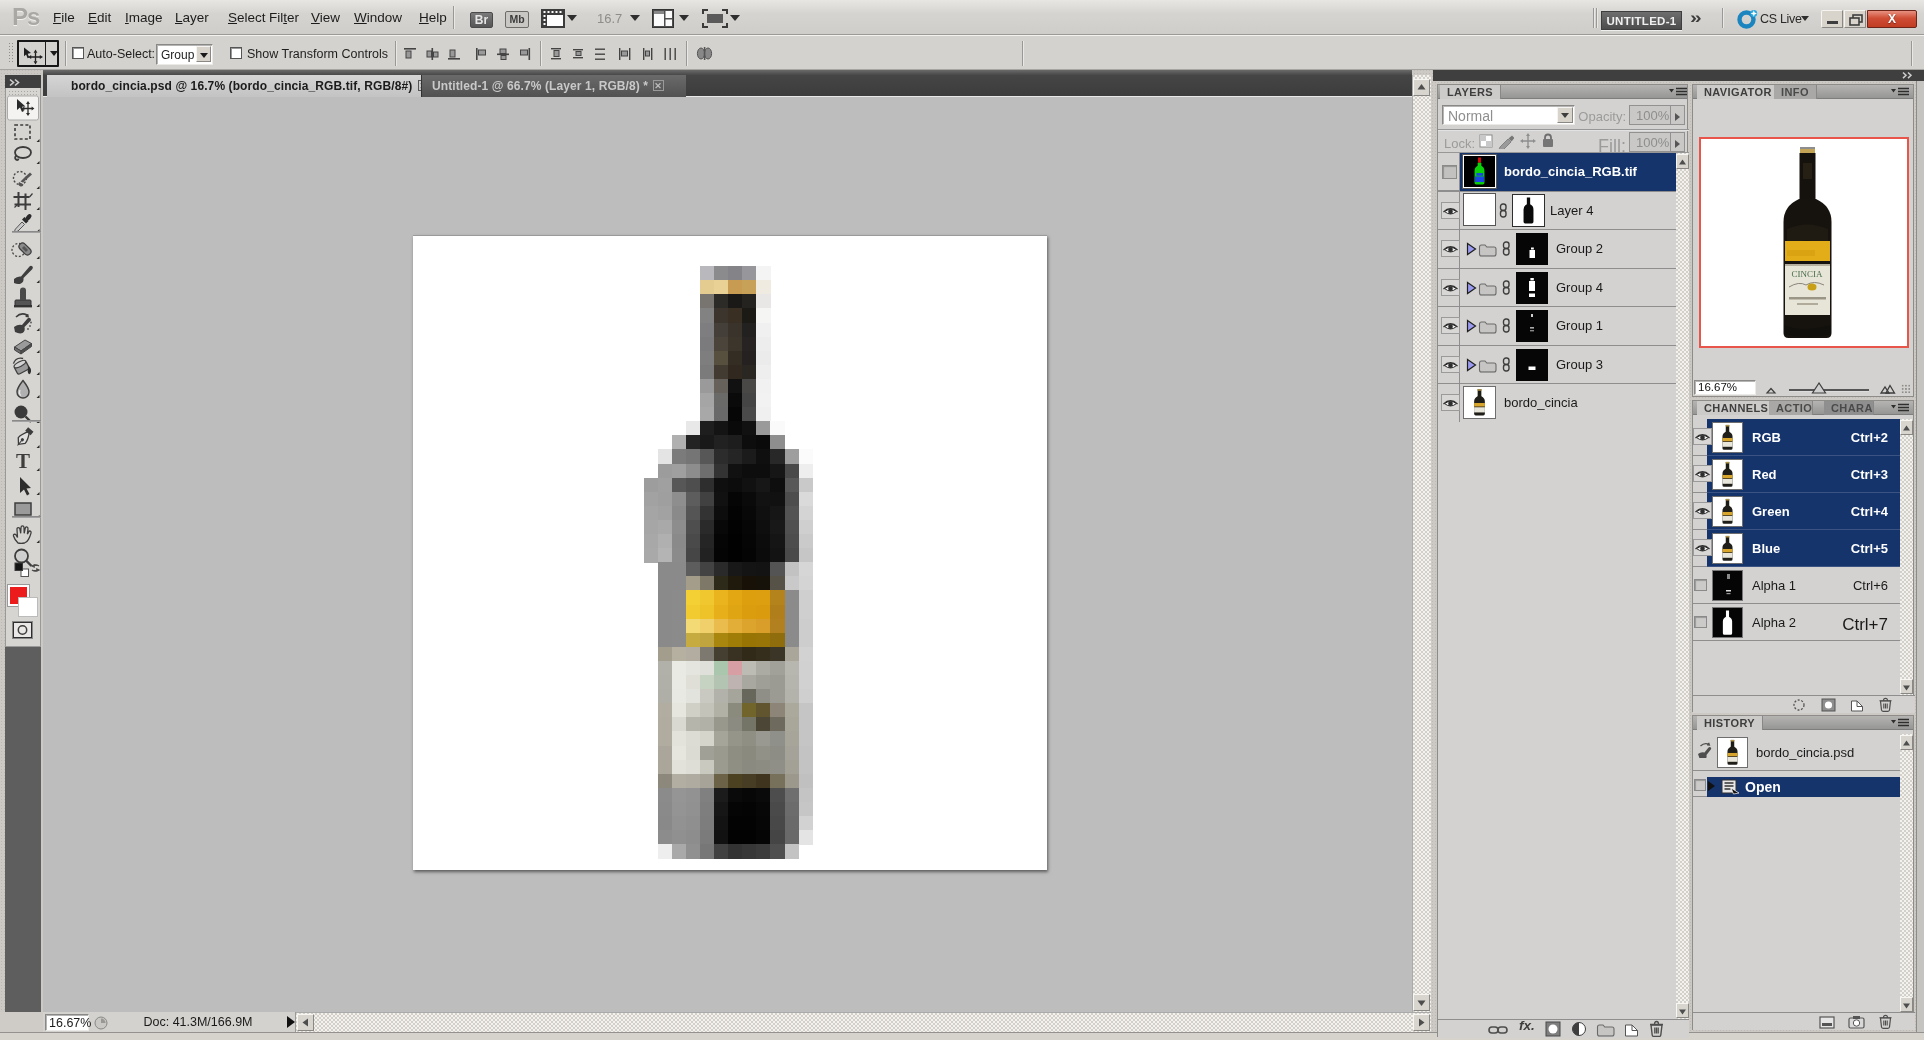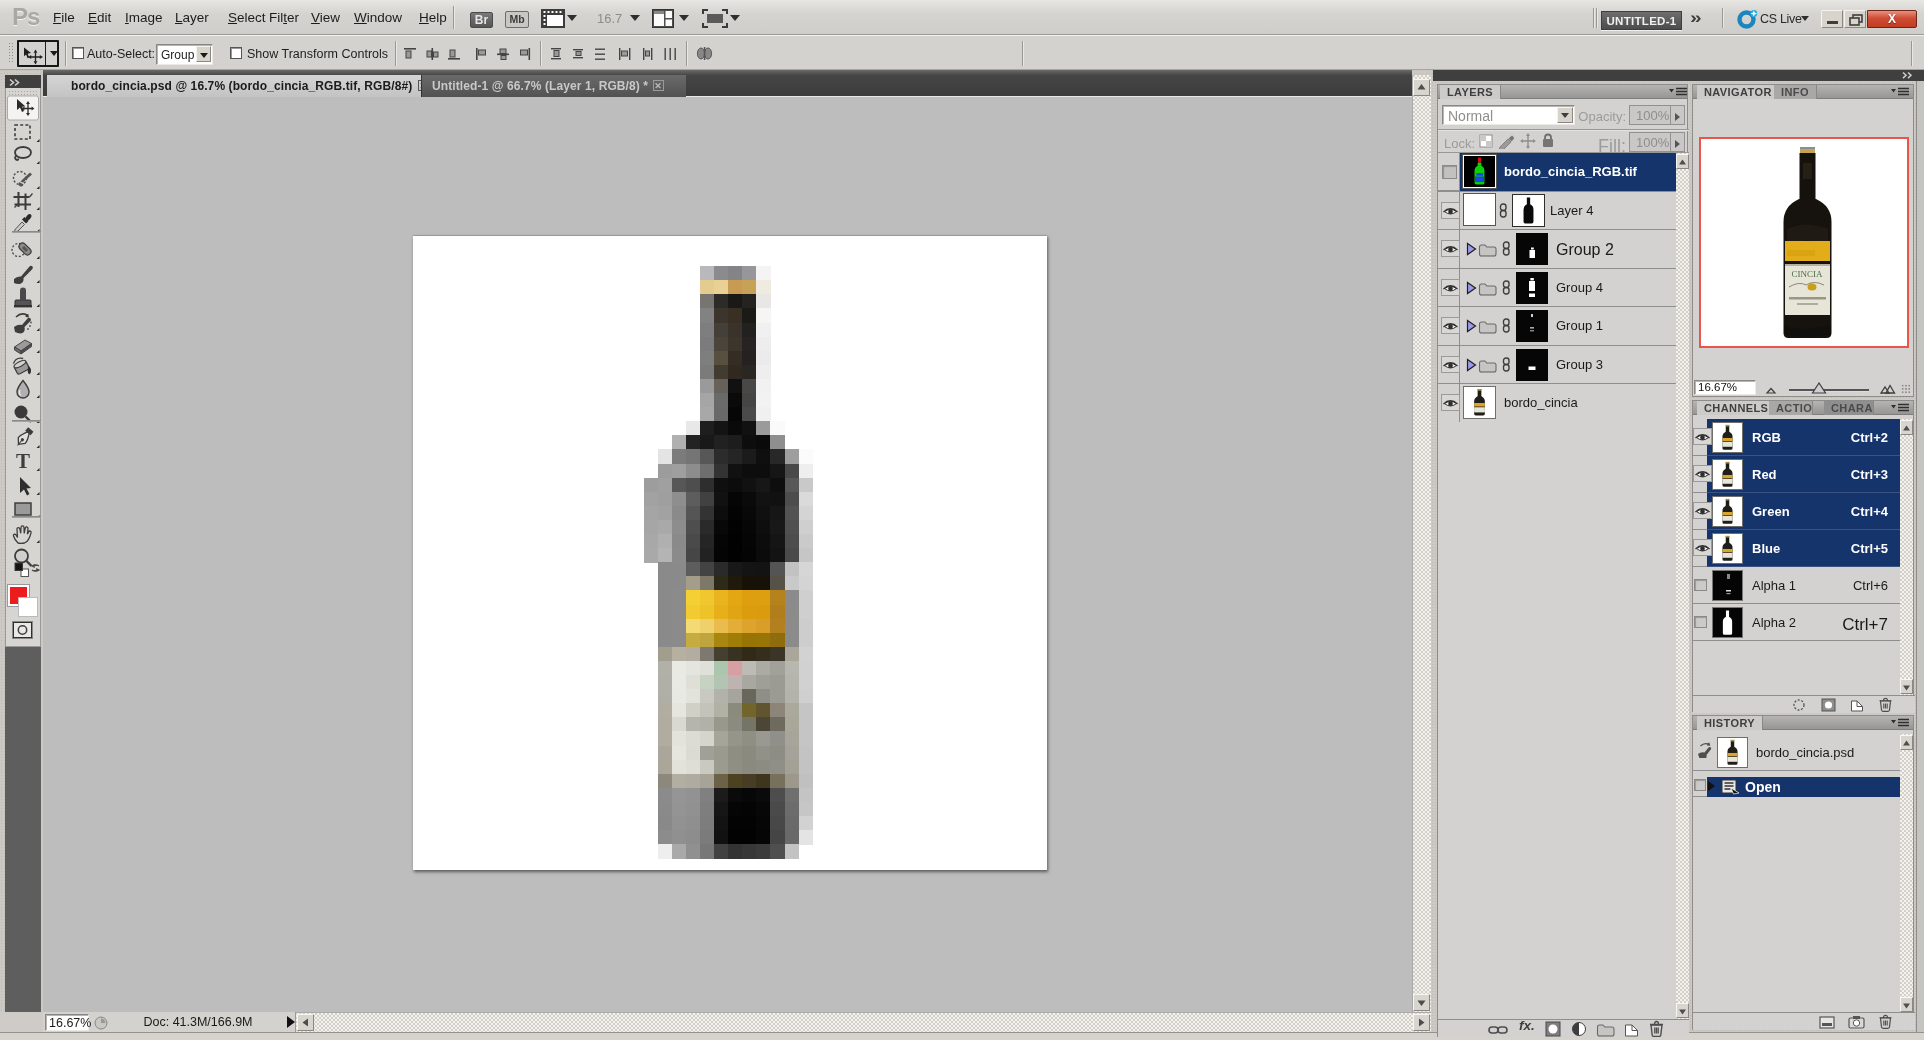--- a/index.html
+++ b/index.html
@@ -871,21 +871,21 @@
       <path d="M2.5 12.8 h14" stroke="#8a8a8a" stroke-width="1"></path>
     </svg>
     <svg class="abs" style="left:64px;top:156.0px;" width="9" height="15">
       <rect x="1.5" y="1" width="5.5" height="6.5" rx="2.4" fill="none" stroke="#3e3e3e" stroke-width="1.4"></rect>
       <rect x="1.5" y="7.5" width="5.5" height="6.5" rx="2.4" fill="none" stroke="#3e3e3e" stroke-width="1.4"></rect>
     </svg>
     <svg class="abs" style="left:78px;top:148.0px;background:#060606;" width="32" height="32" viewBox="0 0 32 32">
       <rect x="13.5" y="17" width="5.5" height="8" fill="#fff"></rect>
       <rect x="15" y="14.5" width="2.8" height="2" fill="#fff"></rect>
     </svg>
-    <div class="abs" style="left:118px;top:156.0px;color:#1a1a1a;font-size:16px;">Group 2</div>
+    <div class="abs" style="left:118px;top:156.0px;color:#1a1a1a;font-size:13px;">Group 2</div>
     <div class="abs rowsep" style="left:0;top:183.5px;width:238px;height:38.5px;"></div>
     <div class="abs" style="left:0;top:183px;width:22px;height:38px;border-right:1px solid #8e8e8e;"></div>
     <div class="abs" style="left:3px;top:193.5px;width:19px;height:17px;background:#d8d7d5;border:1px solid #9a9a9a;"></div>
     <svg class="abs" style="left:4px;top:196.5px;" width="17" height="12">
       <path d="M1.5 7 Q8.5 0.5 15.5 7" fill="none" stroke="#2e2e2e" stroke-width="1.3"></path>
       <path d="M2.5 6.5 Q8.5 11.5 14.5 6.5 Q8.5 2.5 2.5 6.5Z" fill="#f0f0f0" stroke="#2e2e2e" stroke-width="1"></path>
       <circle cx="8.5" cy="6.8" r="2.3" fill="#2e2e2e"></circle>
     </svg>
     <svg class="abs" style="left:28px;top:195.5px;" width="11" height="14">
       <polygon points="1.5,1.5 9.5,7 1.5,12.5" fill="#9a9af0" stroke="#1e1e1e" stroke-width="1.2"></polygon>

